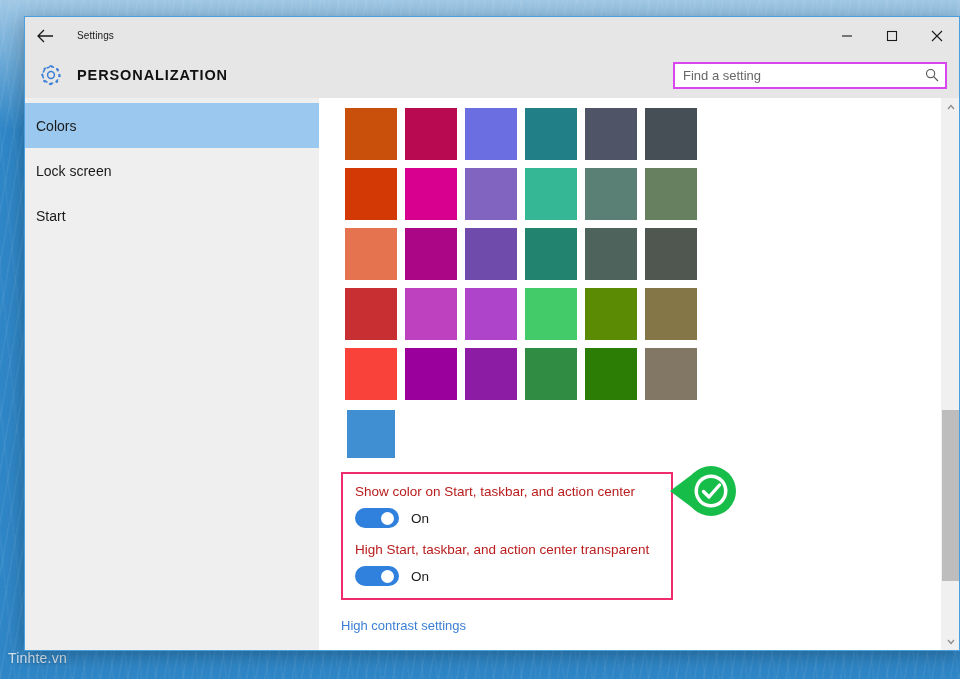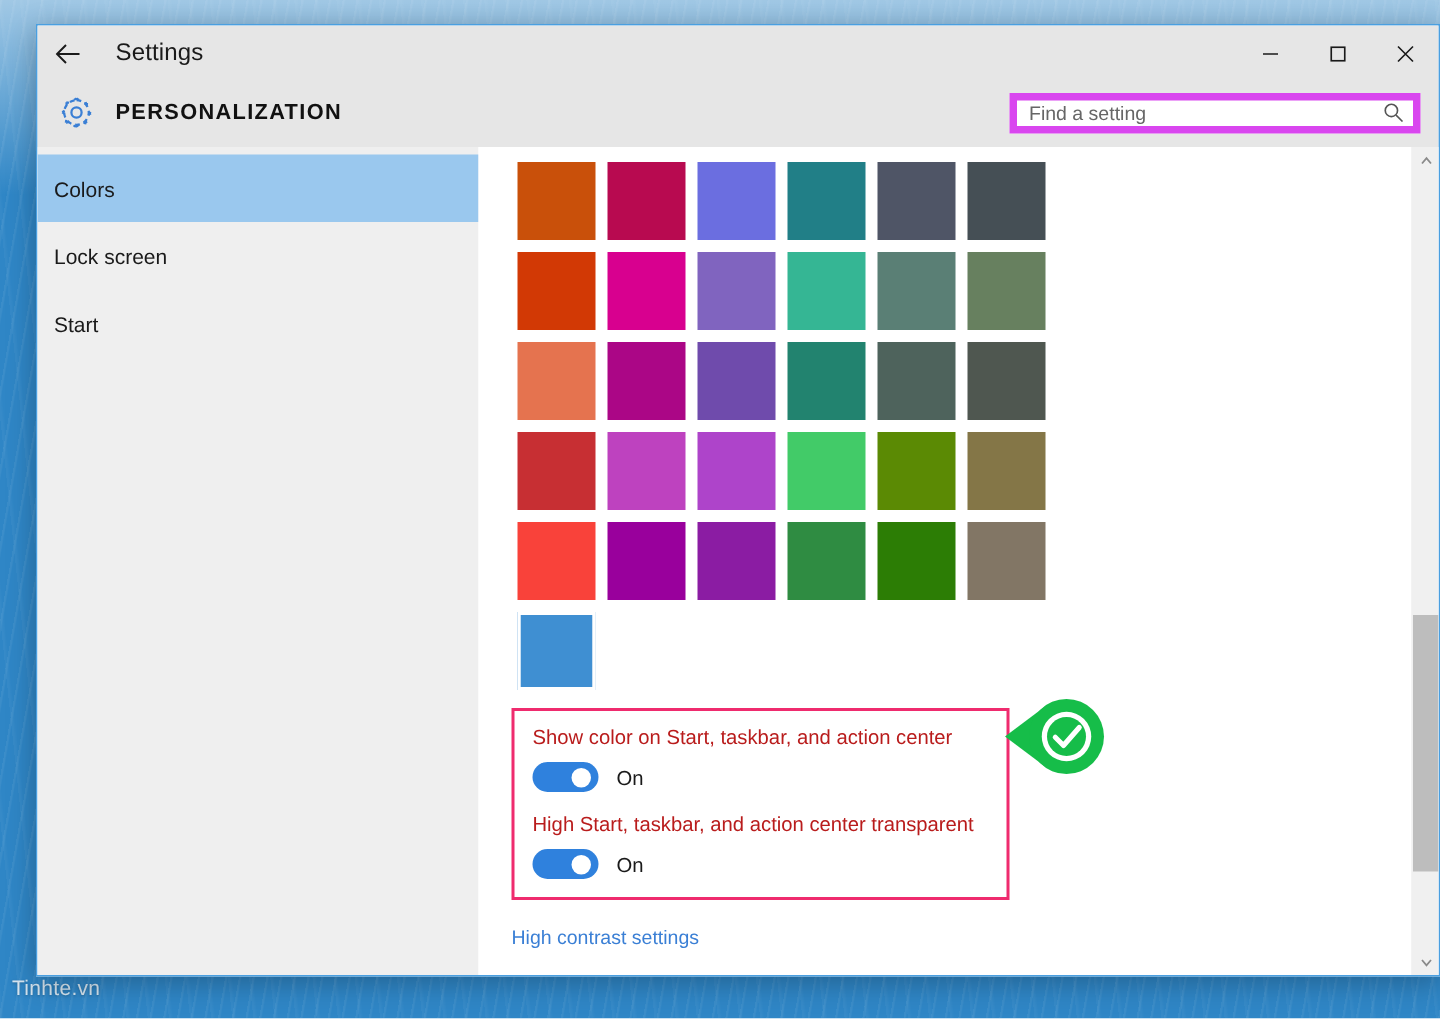--- a/index.html
+++ b/index.html
@@ -90,21 +90,21 @@
     height: 37px;
     display: flex;
     align-items: center;
     justify-content: center;
     color: #1a1a1a;
     font-size: 17px;
     line-height: 1;
   }
   .back-btn svg { display: block; }
   .titlebar-title {
-    font-size: 16px;
+    font-size: 10px;
     color: #1a1a1a;
     margin-left: 12px;
     letter-spacing: 0.1px;
   }
   .window-controls {
     position: absolute;
     right: 0; top: 0;
     height: 37px;
     display: flex;
   }
@@ -137,21 +137,21 @@
     font-weight: bold;
     color: #111;
     letter-spacing: 0.9px;
   }
   .search-wrap {
     margin-left: auto;
     margin-right: 12px;
     width: 274px;
     height: 27px;
     background: #fff;
-    border: 5px solid #d946ef;
+    border: 2px solid #d946ef;
     display: flex;
     box-sizing: border-box;
   }
   .search-wrap input {
     flex: 1;
     border: 0;
     outline: 0;
     font-size: 13px;
     font-family: "Liberation Sans", sans-serif;
     color: #1a1a1a;

